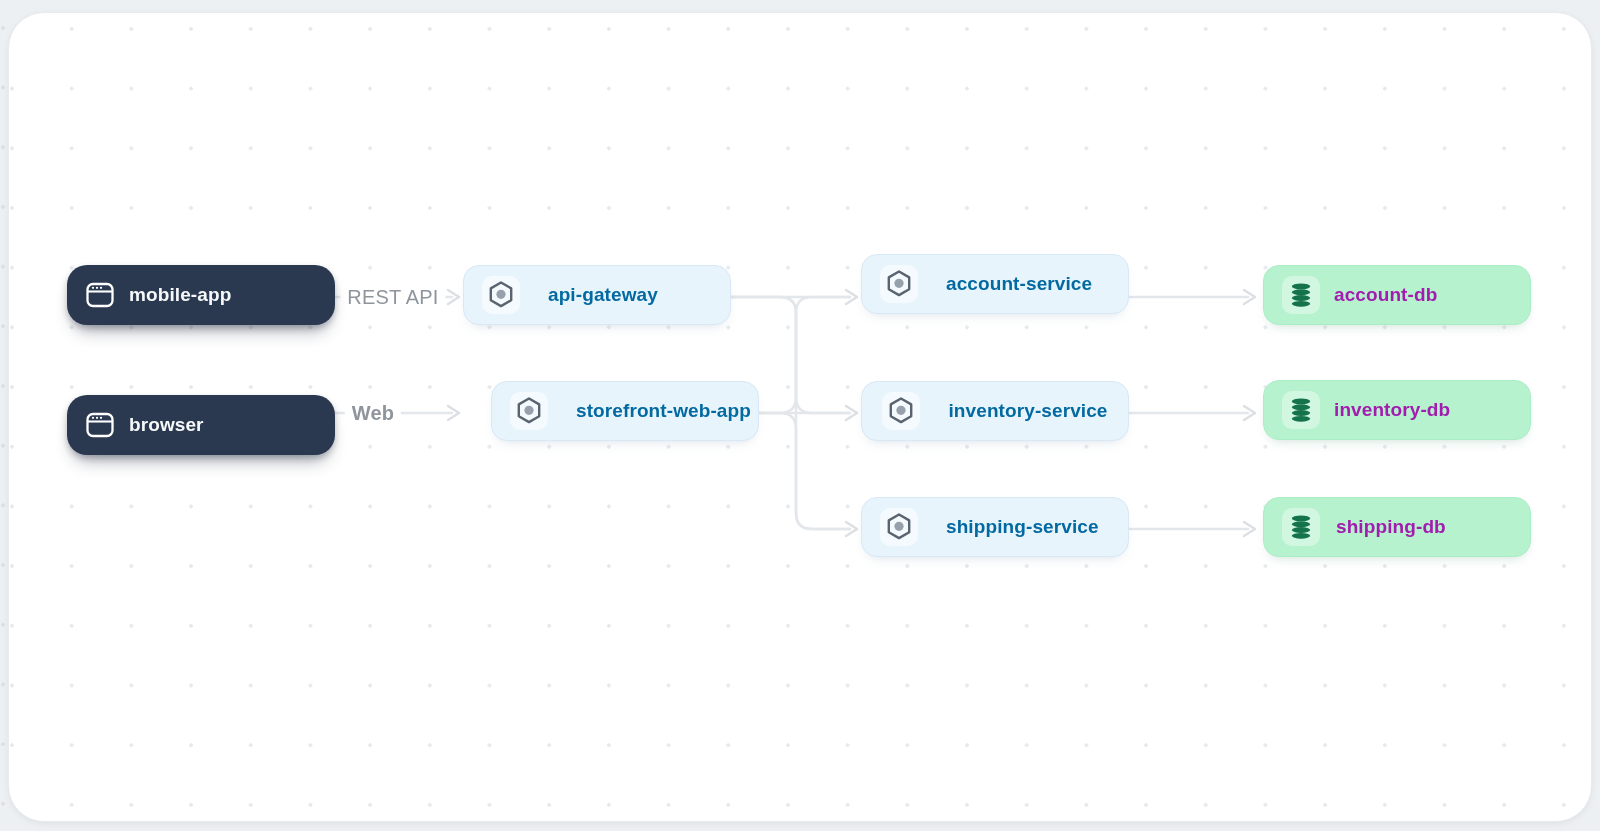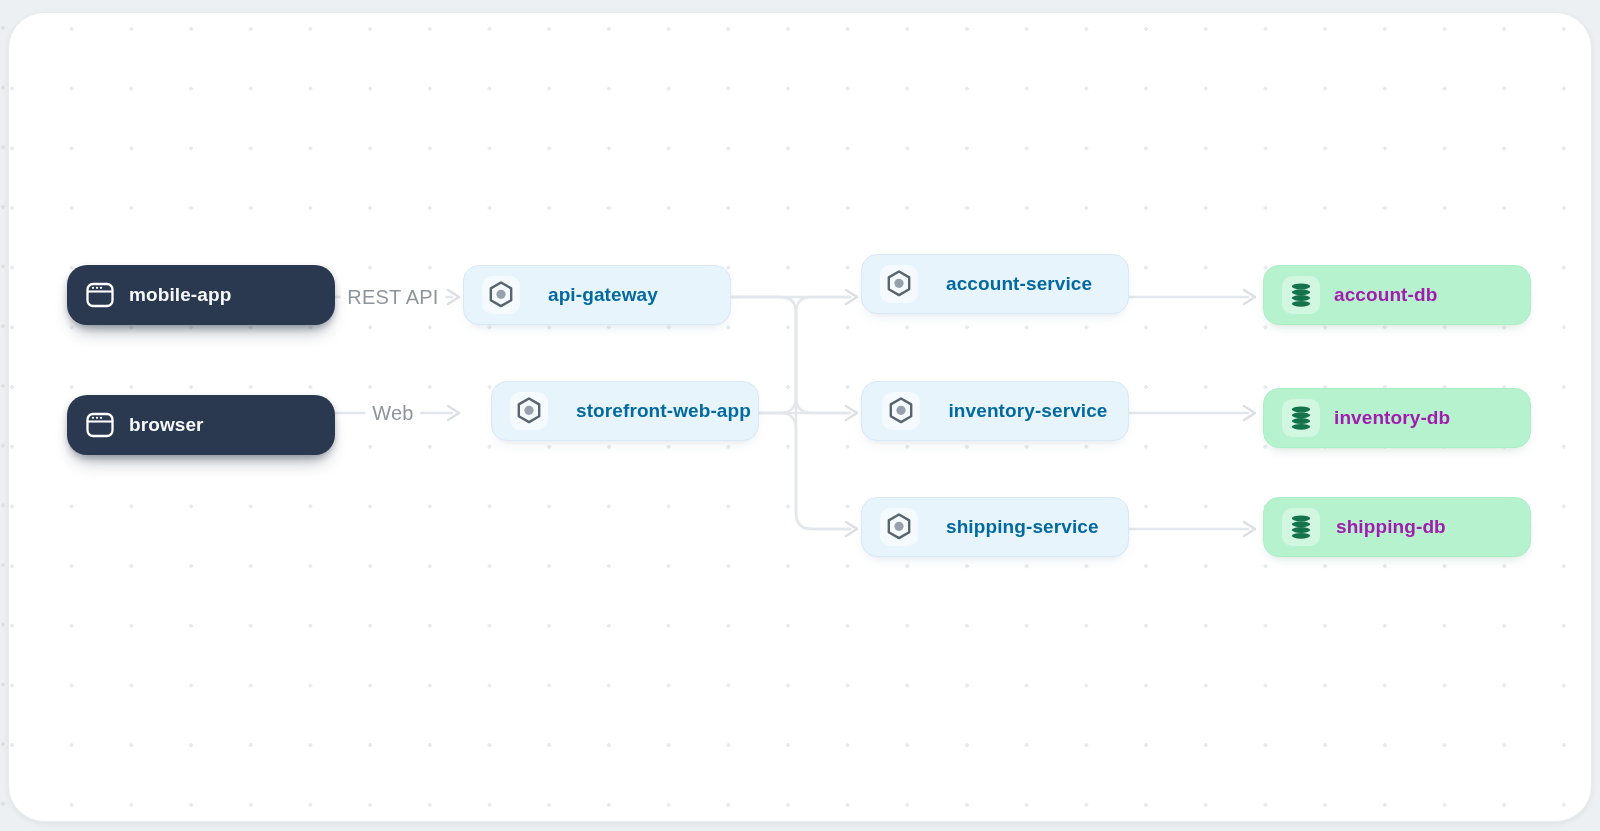--- a/index.html
+++ b/index.html
@@ -91,21 +91,21 @@
 
   
   .pos-mobile    { left: 67px;   top: 265px; }
   .pos-browser   { left: 67px;   top: 381px; margin-top: 14px; }
   .pos-gateway   { left: 463px;  top: 265px; }
   .pos-storefront{ left: 463px;  top: 381px; margin-left: 28px; }
   .pos-account   { left: 861px;  top: 254px; text-align: center; }
   .pos-inventory { left: 861px;  top: 381px; justify-content: center; }
   .pos-shipping  { left: 861px;  top: 497px; }
   .pos-accountdb { left: 1263px; top: 265px; }
-  .pos-inventorydb{ left: 1263px; top: 388px; }
+  .pos-inventorydb{ left: 1263px; top: 380px; }
   .pos-shippingdb{ left: 1263px; top: 497px; gap: 16px; }
 </style>
 </head>
 <body>
 
 <div class="canvas-card"></div>
 
 <svg class="edge-layer" width="1600" height="831" viewBox="0 0 1600 831" fill="none" xmlns="http://www.w3.org/2000/svg">
   <g stroke="#e3e6ea" stroke-width="2.5" stroke-linecap="round" stroke-linejoin="round" fill="none">
 
@@ -135,21 +135,21 @@
     <path d="M846,290 L857,297 L846,304"></path>
     <path d="M846,406 L857,413 L846,420"></path>
     <path d="M846,522 L857,529 L846,536"></path>
     <path d="M1244,290 L1255,297 L1244,304"></path>
     <path d="M1244,406 L1255,413 L1244,420"></path>
     <path d="M1244,522 L1255,529 L1244,536"></path>
   </g>
 </svg>
 
 <div class="edge-label" style="left:393px; top:297px;">REST API</div>
-<div class="edge-label" style="left:393px; top:413px;">Web</div>
+<div class="edge-label" style="left:373px; top:413px;font-weight:bold;">Web</div>
 
 <div class="node node-client pos-mobile">
   <span class="client-icon-wrap">
     <svg width="28" height="26" viewBox="0 0 28 26">
       <rect x="1.5" y="2" width="25" height="22" rx="5.5" fill="none" stroke="#ffffff" stroke-width="2.3"></rect>
       <line x1="1.5" y1="9.5" x2="26.5" y2="9.5" stroke="#ffffff" stroke-width="2.1"></line>
       <circle cx="7" cy="5.8" r="1.15" fill="#ffffff"></circle>
       <circle cx="11" cy="5.8" r="1.15" fill="#ffffff"></circle>
       <circle cx="15" cy="5.8" r="1.15" fill="#ffffff"></circle>
     </svg>

